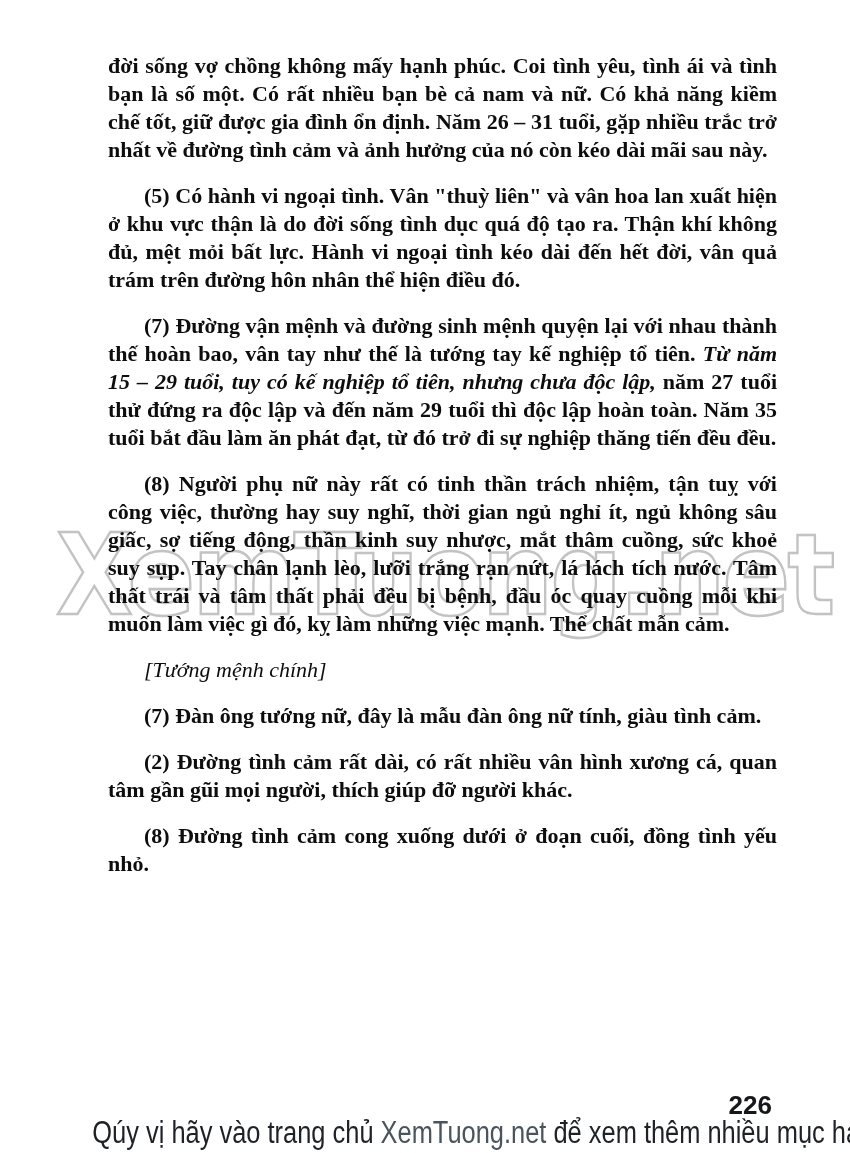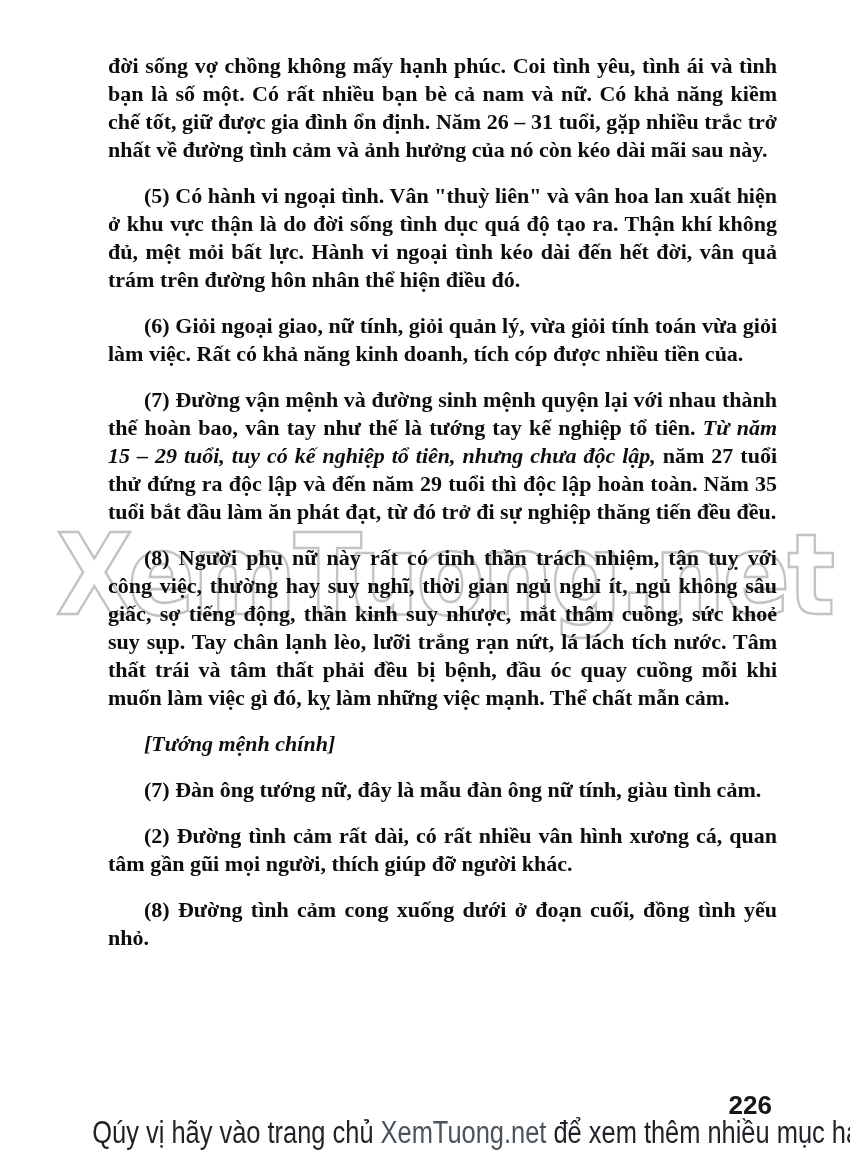--- a/index.html
+++ b/index.html
@@ -33,21 +33,21 @@
     z-index:1;
     color:#0d0d0d;
     font-size:22px;
     font-weight:700;
     line-height:28px;
     text-align:justify;
   }
   .para{margin:18px 0 8px;text-indent:36px;}
   .para.noindent{text-indent:0;}
   .para.heading{font-style:italic;font-weight:800;}
-  .para.bracket{font-style:italic;font-weight:700;margin-bottom:10px;}
+  .para.bracket{font-style:italic;font-weight:400;margin-bottom:10px;}
   .para em{font-style:italic;}
   .pagenum{
     position:absolute;
     top:1090px;right:78px;
     z-index:2;
     font-family:"Liberation Sans", sans-serif;
     font-size:26px;
     font-weight:700;
     color:#15171a;
   }
@@ -74,21 +74,20 @@
 
 <div class="page">
 
   <div class="watermark">XemTuong.net</div>
 
   <main class="content">
     <p class="para noindent">đời sống vợ chồng không mấy hạnh phúc. Coi tình yêu, tình ái và tình bạn là số một. Có rất nhiều bạn bè cả nam và nữ. Có khả năng kiềm chế tốt, giữ được gia đình ổn định. Năm 26 – 31 tuổi, gặp nhiều trắc trở nhất về đường tình cảm và ảnh hưởng của nó còn kéo dài mãi sau này.</p>
 
     <p class="para">(5) Có hành vi ngoại tình. Vân "thuỳ liên" và vân hoa lan xuất hiện ở khu vực thận là do đời sống tình dục quá độ tạo ra. Thận khí không đủ, mệt mỏi bất lực. Hành vi ngoại tình kéo dài đến hết đời, vân quả trám trên đường hôn nhân thể hiện điều đó.</p>
 
-    <p class="para">(6) Giỏi ngoại giao, nữ tính, giỏi quản lý, vừa giỏi tính toán vừa giỏi làm việc. Rất có khả năng kinh doanh, tích cóp được nhiều tiền của.</p>
 
     <p class="para"><span>(7) Đường vận mệnh và đường sinh mệnh quyện lại với nhau thành thế hoàn bao, vân tay như thế là tướng tay kế nghiệp tổ tiên. </span><em>Từ năm 15 – 29 tuổi, tuy có kế nghiệp tổ tiên, nhưng chưa độc lập, </em><span>năm 27 tuổi thử đứng ra độc lập và đến năm 29 tuổi thì độc lập hoàn toàn. Năm 35 tuổi bắt đầu làm ăn phát đạt, từ đó trở đi sự nghiệp thăng tiến đều đều.</span></p>
 
     <p class="para">(8) Người phụ nữ này rất có tinh thần trách nhiệm, tận tuỵ với công việc, thường hay suy nghĩ, thời gian ngủ nghỉ ít, ngủ không sâu giấc, sợ tiếng động, thần kinh suy nhược, mắt thâm cuồng, sức khoẻ suy sụp. Tay chân lạnh lèo, lưỡi trắng rạn nứt, lá lách tích nước. Tâm thất trái và tâm thất phải đều bị bệnh, đầu óc quay cuồng mỗi khi muốn làm việc gì đó, kỵ làm những việc mạnh. Thể chất mẫn cảm.</p>
 
 
     <p class="para bracket">[Tướng mệnh chính]</p>
 
     <p class="para">(7) Đàn ông tướng nữ, đây là mẫu đàn ông nữ tính, giàu tình cảm.</p>
 

